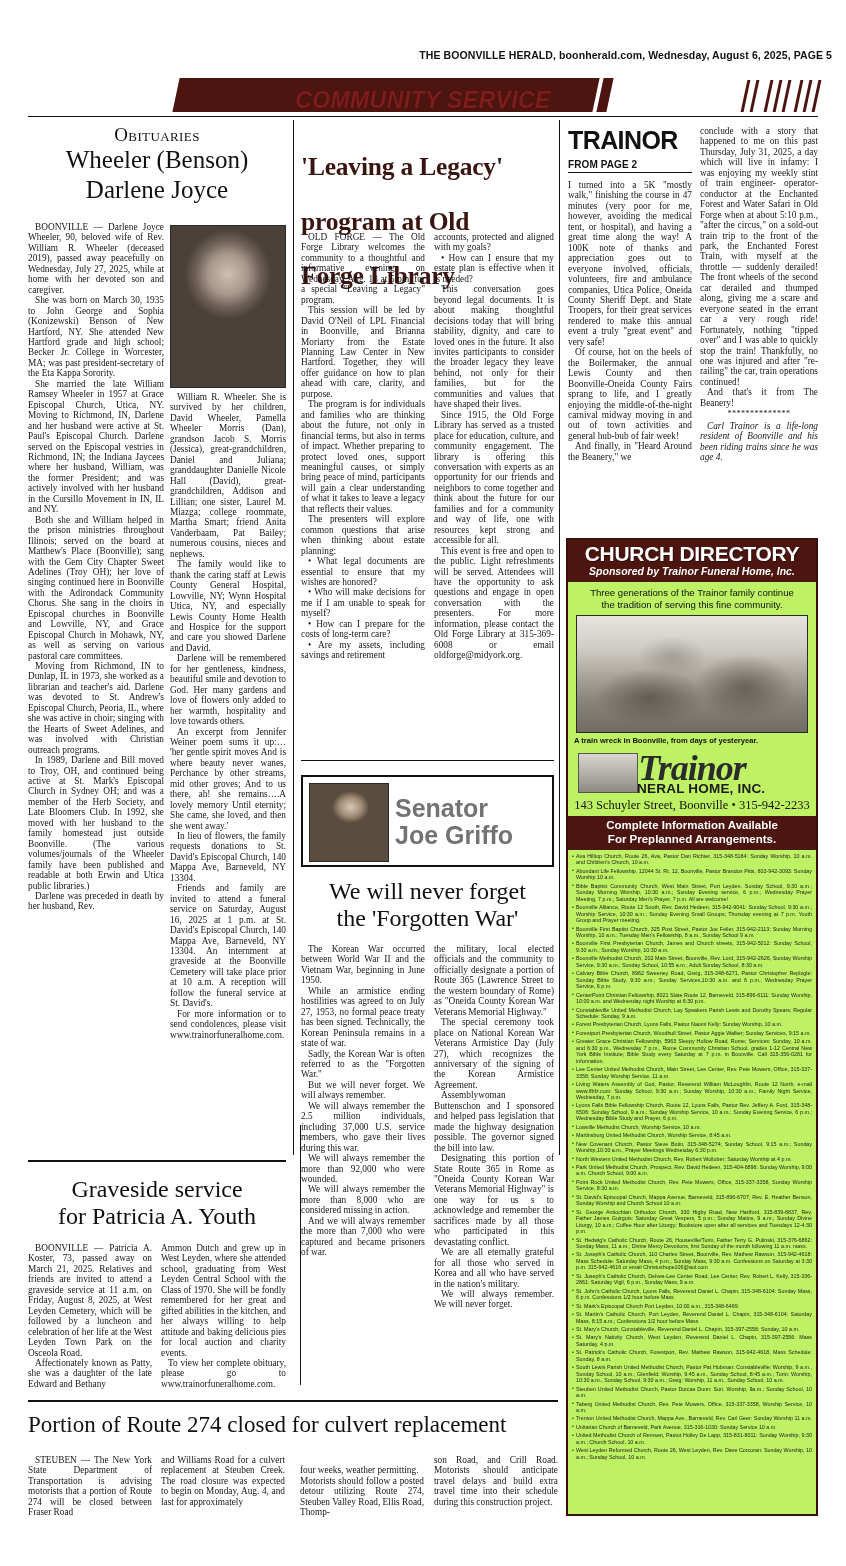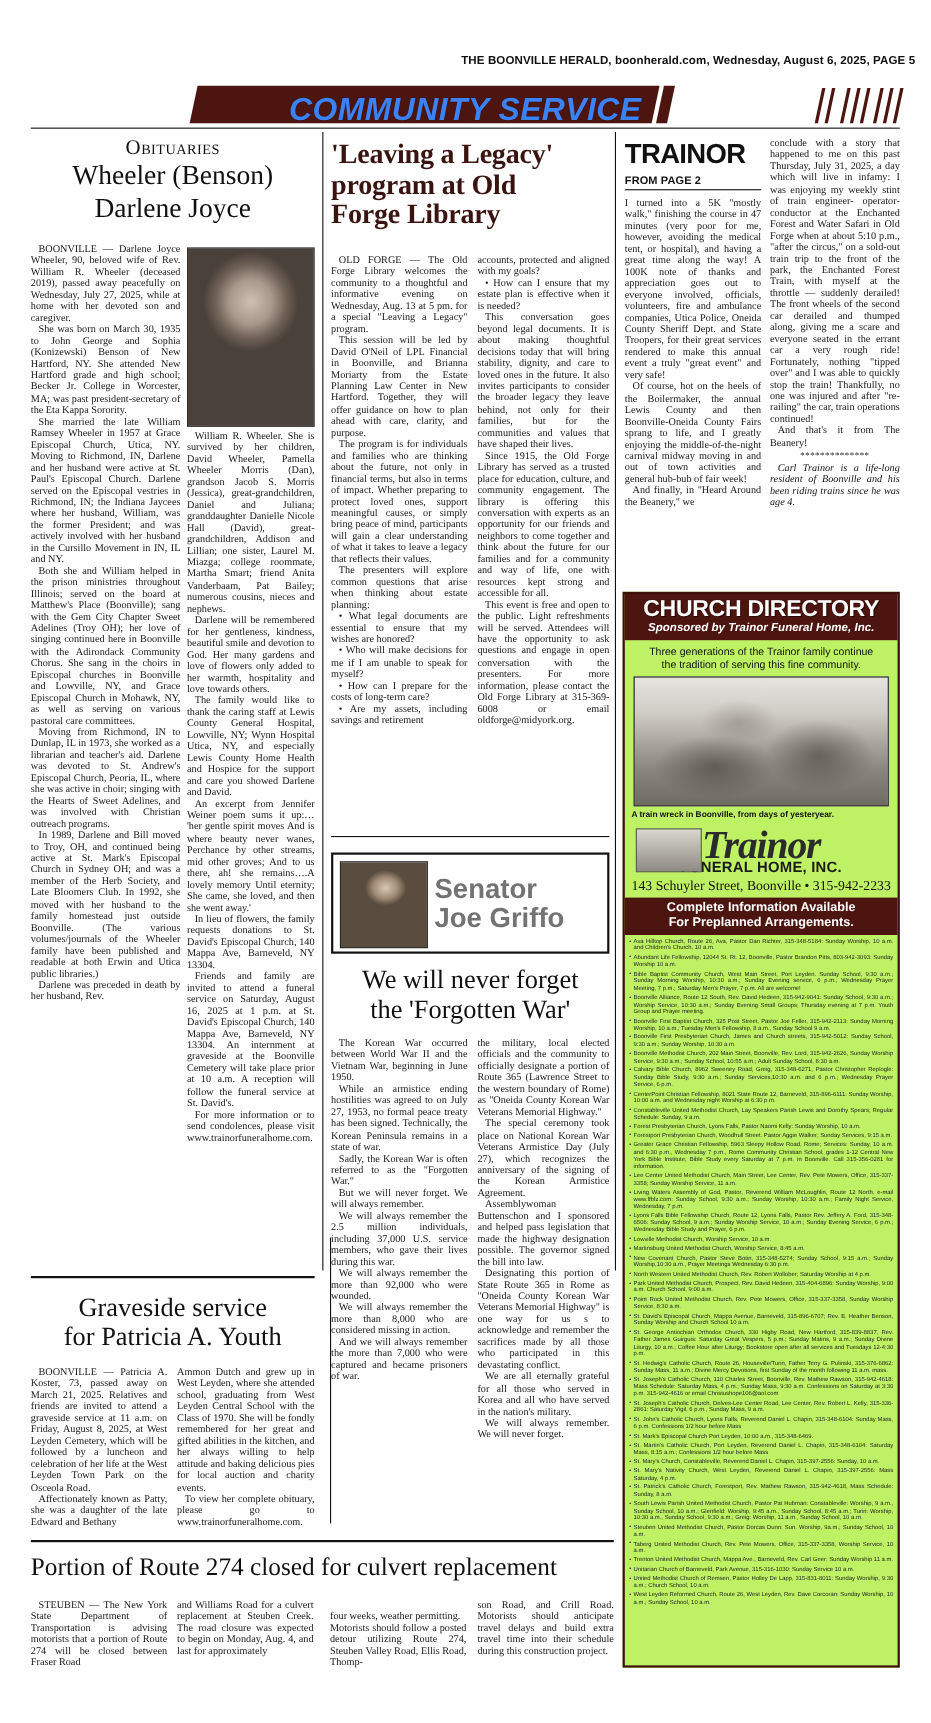--- a/index.html
+++ b/index.html
@@ -33,22 +33,22 @@
     transform: skewX(-12deg);
   }
   .banner-bar:after{
     content:""; position:absolute; right:-14px; top:0; width:10px; height:34px;
     background:#4d1510;
   }
   .banner-text {
     position:absolute; left:0; top:0; width:790px; height:44px;
     display:flex; align-items:center; justify-content:center;
     font-family:"Liberation Sans", sans-serif;
-    font-weight:bold; font-style:italic; font-size:29px; letter-spacing:0.4px;
-    color:#3b82f6; z-index:3;
+    font-weight:bold; font-style:italic; font-size:23px; letter-spacing:0.4px;
+    color:#7f1d1d; z-index:3;
     text-shadow: 0 0 1px rgba(0,0,0,0.4);
   }
   .banner-lines { position:absolute; right:0; top:2px; width:140px; height:32px; z-index:1;}
   .banner-lines i{ position:absolute; top:0; width:3px; height:32px; background:#4d1510; transform:skewX(-12deg); }
 
   
   .vrule { position:absolute; width:1px; background:#111; }
   .hrule { position:absolute; height:1px; background:#111; }
 
   
@@ -68,21 +68,21 @@
     font-variant: small-caps;
     font-size:19px; text-align:center; letter-spacing:0.4px; color:#111;
   }
   .obit-name {
     font-family:"Liberation Serif", serif;
     font-size:25px; line-height:27px; text-align:center; color:#111;
   }
   .headline-bold {
     font-family:"Liberation Serif", serif;
     font-weight:bold; font-size:25.5px; line-height:27.5px;
-    color:#3a1410; letter-spacing:-0.2px;
+    color:#3a1410; letter-spacing:-0.2px;margin-top:27px;
   }
   .headline-plain {
     font-family:"Liberation Serif", serif;
     font-size:24px; line-height:27px; text-align:center; color:#111;
   }
   .trainor-head {
     font-family:"Liberation Sans", sans-serif;
     font-weight:bold; font-size:25px; letter-spacing:-0.6px; color:#111;
   }
   .trainor-sub {
@@ -223,22 +223,22 @@
     <p>She was born on March 30, 1935 to John George and Sophia (Konizewski) Benson of New Hartford, NY. She attended New Hartford grade and high school; Becker Jr. College in Worcester, MA; was past president-secretary of the Eta Kappa Sorority.</p>
     <p>She married the late William Ramsey Wheeler in 1957 at Grace Episcopal Church, Utica, NY. Moving to Richmond, IN, Darlene and her husband were active at St. Paul's Episcopal Church. Darlene served on the Episcopal vestries in Richmond, IN; the Indiana Jaycees where her husband, William, was the former President; and was actively involved with her husband in the Cursillo Movement in IN, IL and NY.</p>
     <p>Both she and William helped in the prison ministries throughout Illinois; served on the board at Matthew's Place (Boonville); sang with the Gem City Chapter Sweet Adelines (Troy OH); her love of singing continued here in Boonville with the Adirondack Community Chorus. She sang in the choirs in Episcopal churches in Boonville and Lowville, NY, and Grace Episcopal Church in Mohawk, NY, as well as serving on various pastoral care committees.</p>
     <p>Moving from Richmond, IN to Dunlap, IL in 1973, she worked as a librarian and teacher's aid. Darlene was devoted to St. Andrew's Episcopal Church, Peoria, IL, where she was active in choir; singing with the Hearts of Sweet Adelines, and was involved with Christian outreach programs.</p>
     <p>In 1989, Darlene and Bill moved to Troy, OH, and continued being active at St. Mark's Episcopal Church in Sydney OH; and was a member of the Herb Society, and Late Bloomers Club. In 1992, she moved with her husband to the family homestead just outside Boonville. (The various volumes/journals of the Wheeler family have been published and readable at both Erwin and Utica public libraries.)</p>
     <p>Darlene was preceded in death by her husband, Rev.</p>
   </div>
 
   <div class="col body-txt" style="left:170px; top:392px; width:116px;">
     <p>William R. Wheeler. She is survived by her children, David Wheeler, Pamella Wheeler Morris (Dan), grandson Jacob S. Morris (Jessica), great-grandchildren, Daniel and Juliana; granddaughter Danielle Nicole Hall (David), great-grandchildren, Addison and Lillian; one sister, Laurel M. Miazga; college roommate, Martha Smart; friend Anita Vanderbaam, Pat Bailey; numerous cousins, nieces and nephews.</p>
+    <p>The family would like to thank the caring staff at Lewis County General Hospital, Lowville, NY; Wynn Hospital Utica, NY, and especially Lewis County Home Health and Hospice for the support and care you showed Darlene and David.</p>
     <p>Darlene will be remembered for her gentleness, kindness, beautiful smile and devotion to God. Her many gardens and love of flowers only added to her warmth, hospitality and love towards others.</p>
-    <p>The family would like to thank the caring staff at Lewis County General Hospital, Lowville, NY; Wynn Hospital Utica, NY, and especially Lewis County Home Health and Hospice for the support and care you showed Darlene and David.</p>
     <p>An excerpt from Jennifer Weiner poem sums it up:… 'her gentle spirit moves And is where beauty never wanes, Perchance by other streams, mid other groves; And to us there, ah! she remains….A lovely memory Until eternity; She came, she loved, and then she went away.'</p>
     <p>In lieu of flowers, the family requests donations to St. David's Episcopal Church, 140 Mappa Ave, Barneveld, NY 13304.</p>
     <p>Friends and family are invited to attend a funeral service on Saturday, August 16, 2025 at 1 p.m. at St. David's Episcopal Church, 140 Mappa Ave, Barneveld, NY 13304. An internment at graveside at the Boonville Cemetery will take place prior at 10 a.m. A reception will follow the funeral service at St. David's.</p>
     <p>For more information or to send condolences, please visit www.trainorfuneralhome.com.</p>
   </div>
 
   <div class="hrule" style="left:28px; top:1160px; width:258px; height:2px; background:#111;"></div>
 
   <div class="col" style="left:28px; top:1176px; width:258px;">
     <div class="headline-plain">Graveside service</div>

